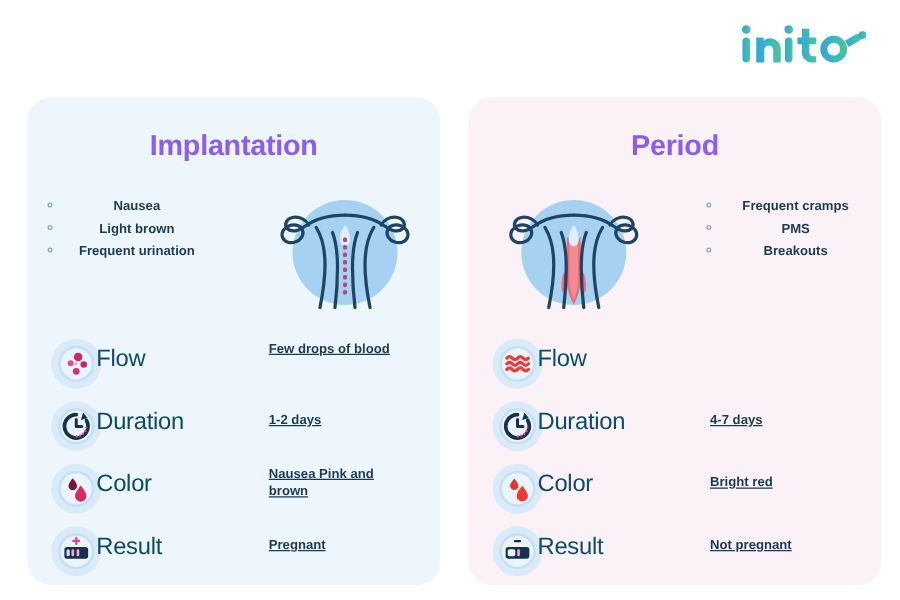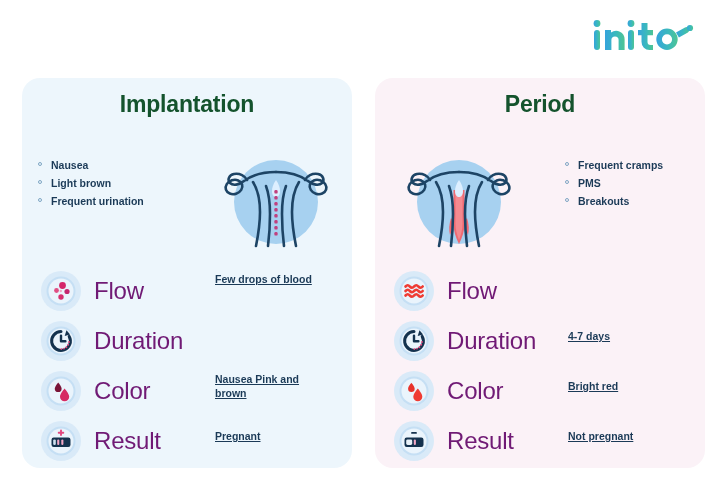--- a/index.html
+++ b/index.html
@@ -31,45 +31,46 @@
     width: 330px;
     height: 390px;
     border-radius: 18px;
     box-sizing: border-box;
   }
   .card-left  { left: 22px;  background: #edf6fc; }
   .card-right { left: 375px; background: #fbf2f7; }
 
   .card-title {
     text-align: center;
-    color: #14532d;
+    color: #8b5cf6;
     font-size: 23px;
     font-weight: bold;
     line-height: 1.12;
     letter-spacing: -0.2px;
     padding-top: 14px;
-    margin: 0 auto;
+    margin: 12px auto;
     width: 270px;
   }
 
   
   .top-section {
     position: absolute;
     top: 80px;
     left: 0;
     right: 0;
     height: 100px;
   }
   .bullets {
     position: absolute;
     top: 0;
     width: 130px;
     list-style: none;
     margin: 0;
     padding: 0;
+    text-align: center;
   }
   .card-left .bullets  { left: 16px; }
   .card-right .bullets { right: 10px; }
 
   .bullets li {
     position: relative;
     padding-left: 13px;
     color: #1b3a57;
     font-size: 10.5px;
     font-weight: bold;
@@ -110,24 +111,24 @@
   }
   .row-icon {
     position: absolute;
     left: 18px;
     top: 4px;
     width: 42px;
     height: 42px;
   }
   .row-label {
     position: absolute;
-    left: 72px;
+    left: 55px;
     top: 11px;
-    color: #701a75;
-    font-size: 24px;
+    color: #0c4a6e;
+    font-size: 19px;
     font-weight: normal;
     letter-spacing: -0.2px;
   }
   .row-value {
     position: absolute;
     left: 193px;
     top: 7px;
     width: 118px;
     color: #1b3a57;
     font-size: 10.5px;
@@ -229,20 +230,21 @@
               <path d="M21 15.6 v5.6 h4.4" fill="none" stroke="#14324e" stroke-width="2.4" stroke-linecap="round" stroke-linejoin="round"></path>
               <g fill="#e2487f">
                 <circle cx="26.4" cy="27.2" r="0.95"></circle>
                 <circle cx="24" cy="28.6" r="0.95"></circle>
                 <circle cx="28.2" cy="24.8" r="0.95"></circle>
                 <circle cx="21.3" cy="29.1" r="0.95"></circle>
                 <circle cx="29" cy="22" r="0.9"></circle>
               </g>
             </svg></div>
           <div class="row-label">Duration</div>
+          <div class="row-value v-center">1-2 days</div>
         </div>
         <div class="row">
           <div class="row-icon"><svg viewBox="0 0 42 42" width="100%" height="100%">
               <circle cx="21" cy="21" r="20" fill="#d9eaf8"></circle>
               <circle cx="21" cy="21" r="14.5" fill="#c5dff4"></circle>
               <circle cx="21" cy="21" r="12.5" fill="#eaf4fc"></circle>
               <path d="M18.2 12.6 c0 0 -3.4 3.9 -3.4 6.1 a3.4 3.4 0 0 0 6.8 0 c0-2.2 -3.4-6.1 -3.4-6.1 z" fill="#7a1438"></path>
               <path d="M24.6 18.4 c0 0 -4.6 5.3 -4.6 8.3 a4.6 4.6 0 0 0 9.2 0 c0-3 -4.6-8.3 -4.6-8.3 z" fill="#d62b63"></path>
             </svg></div>
           <div class="row-label">Color</div>

